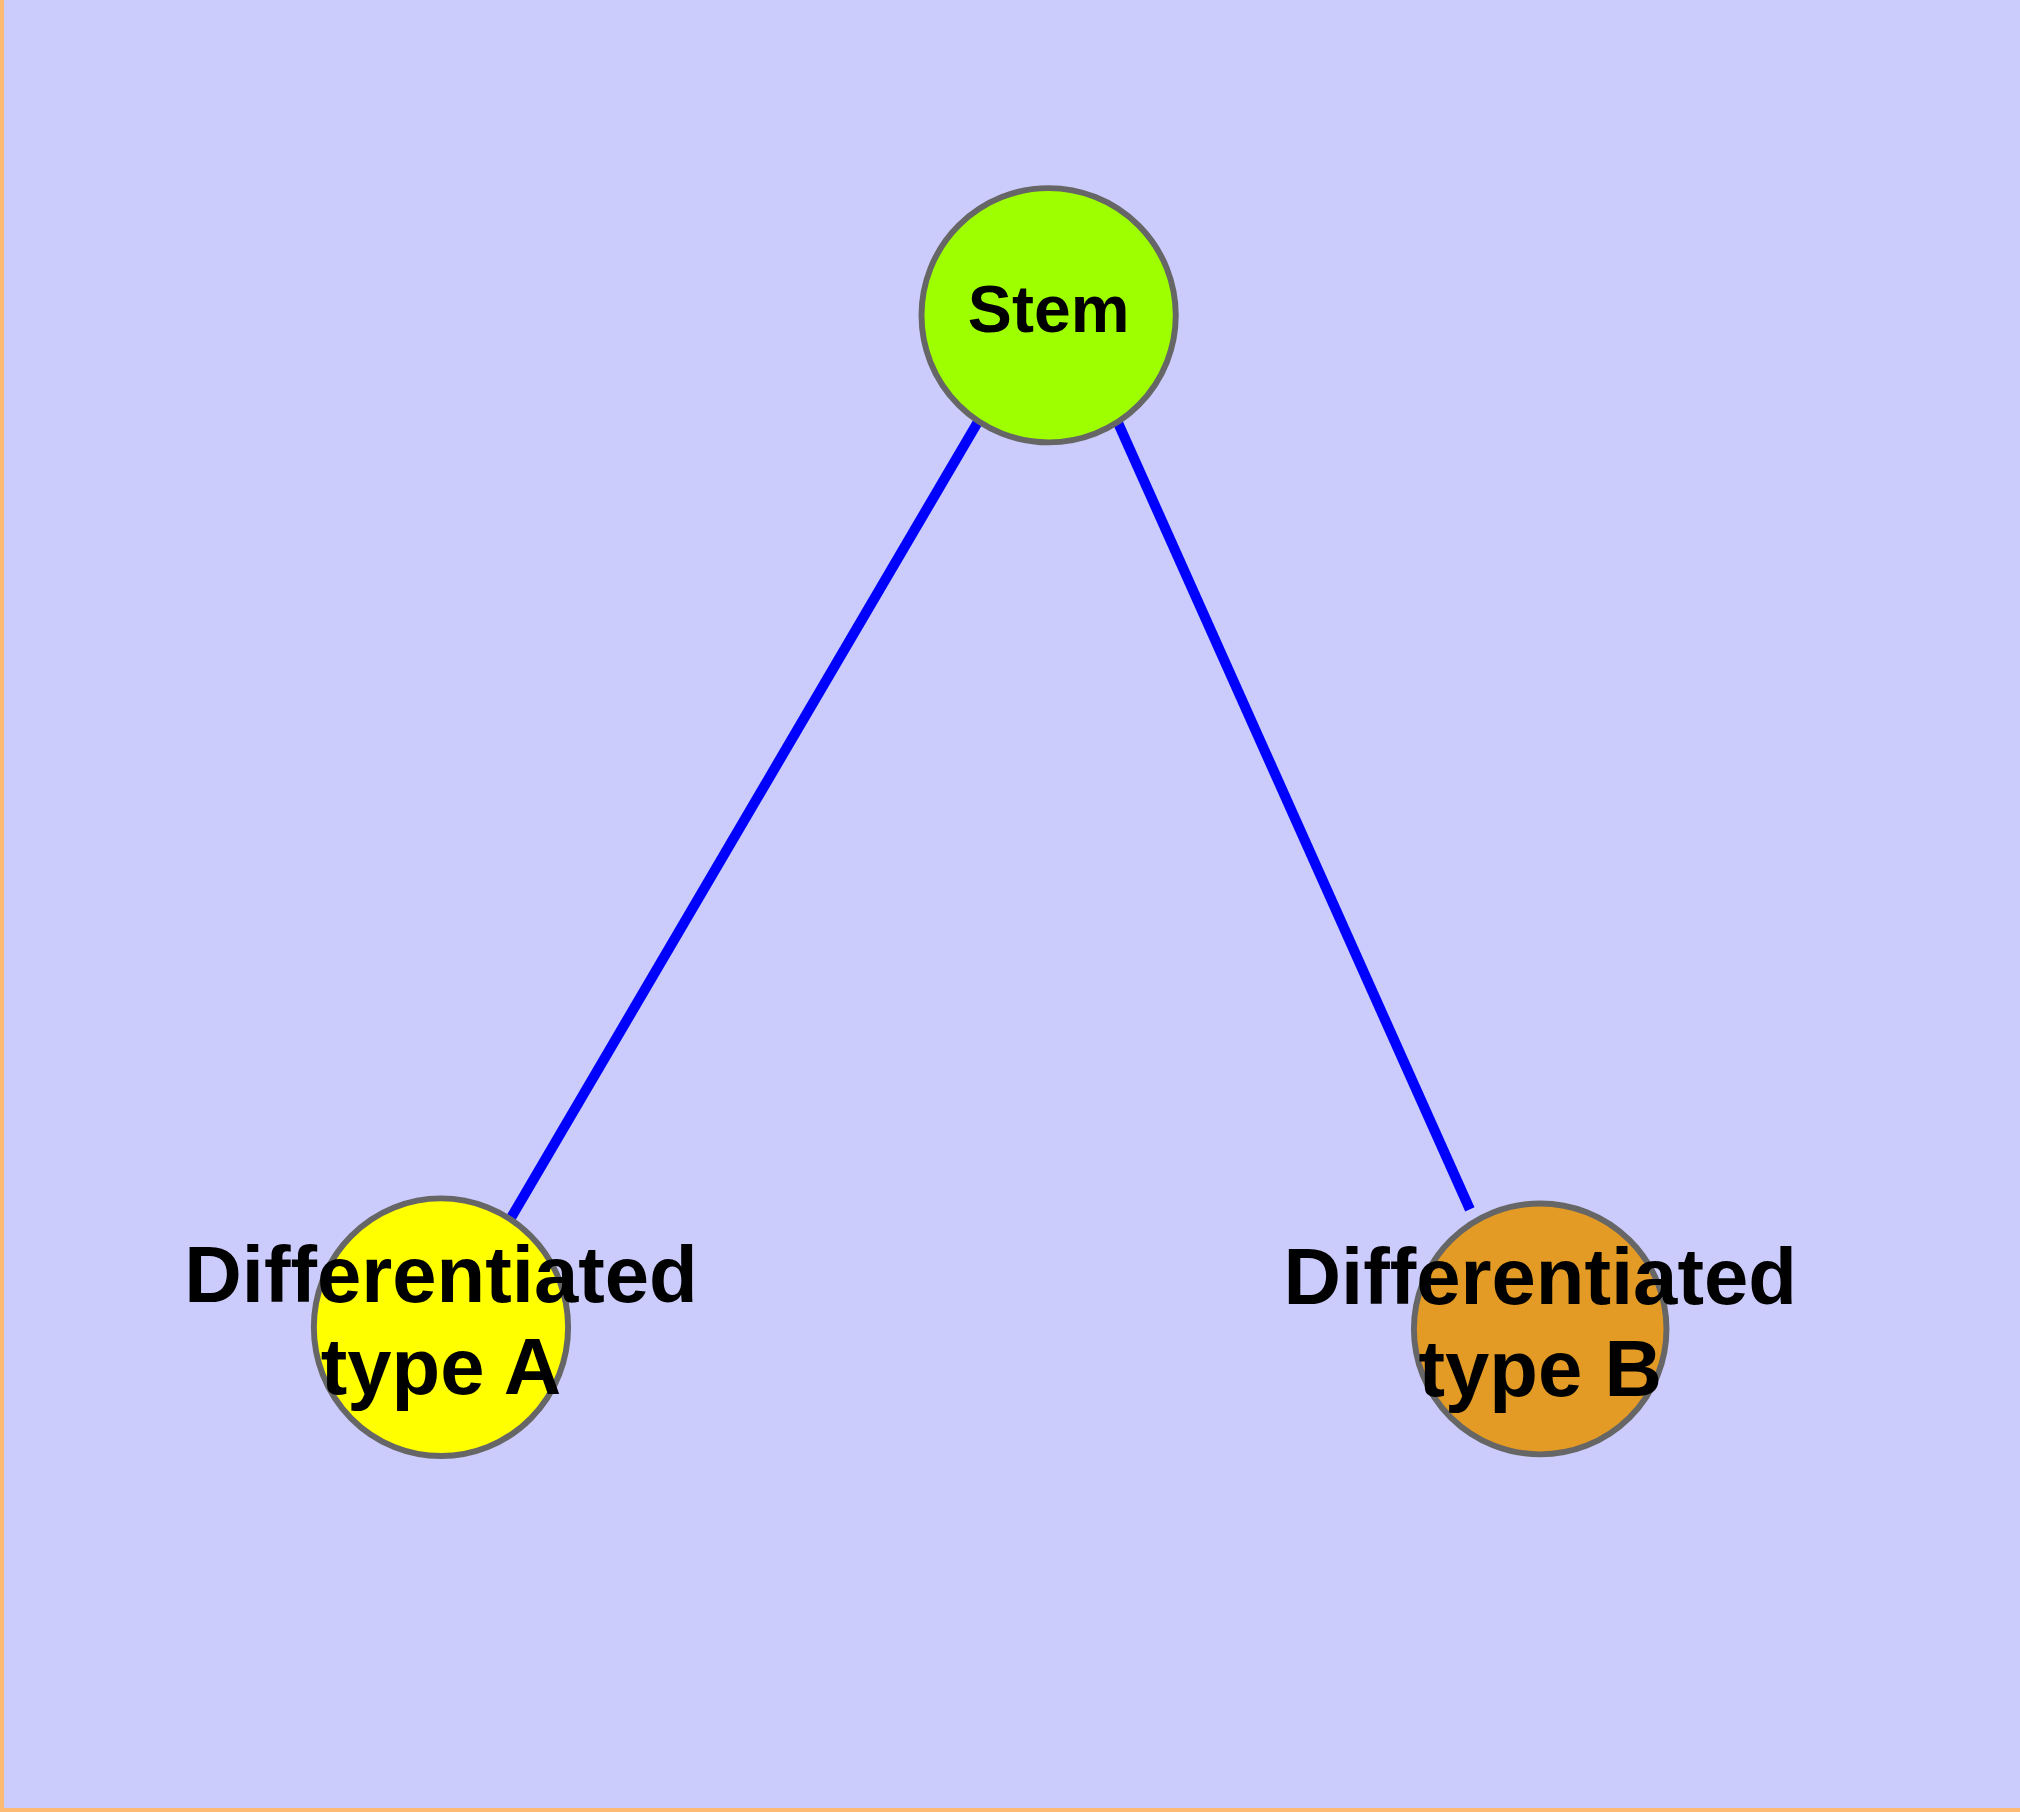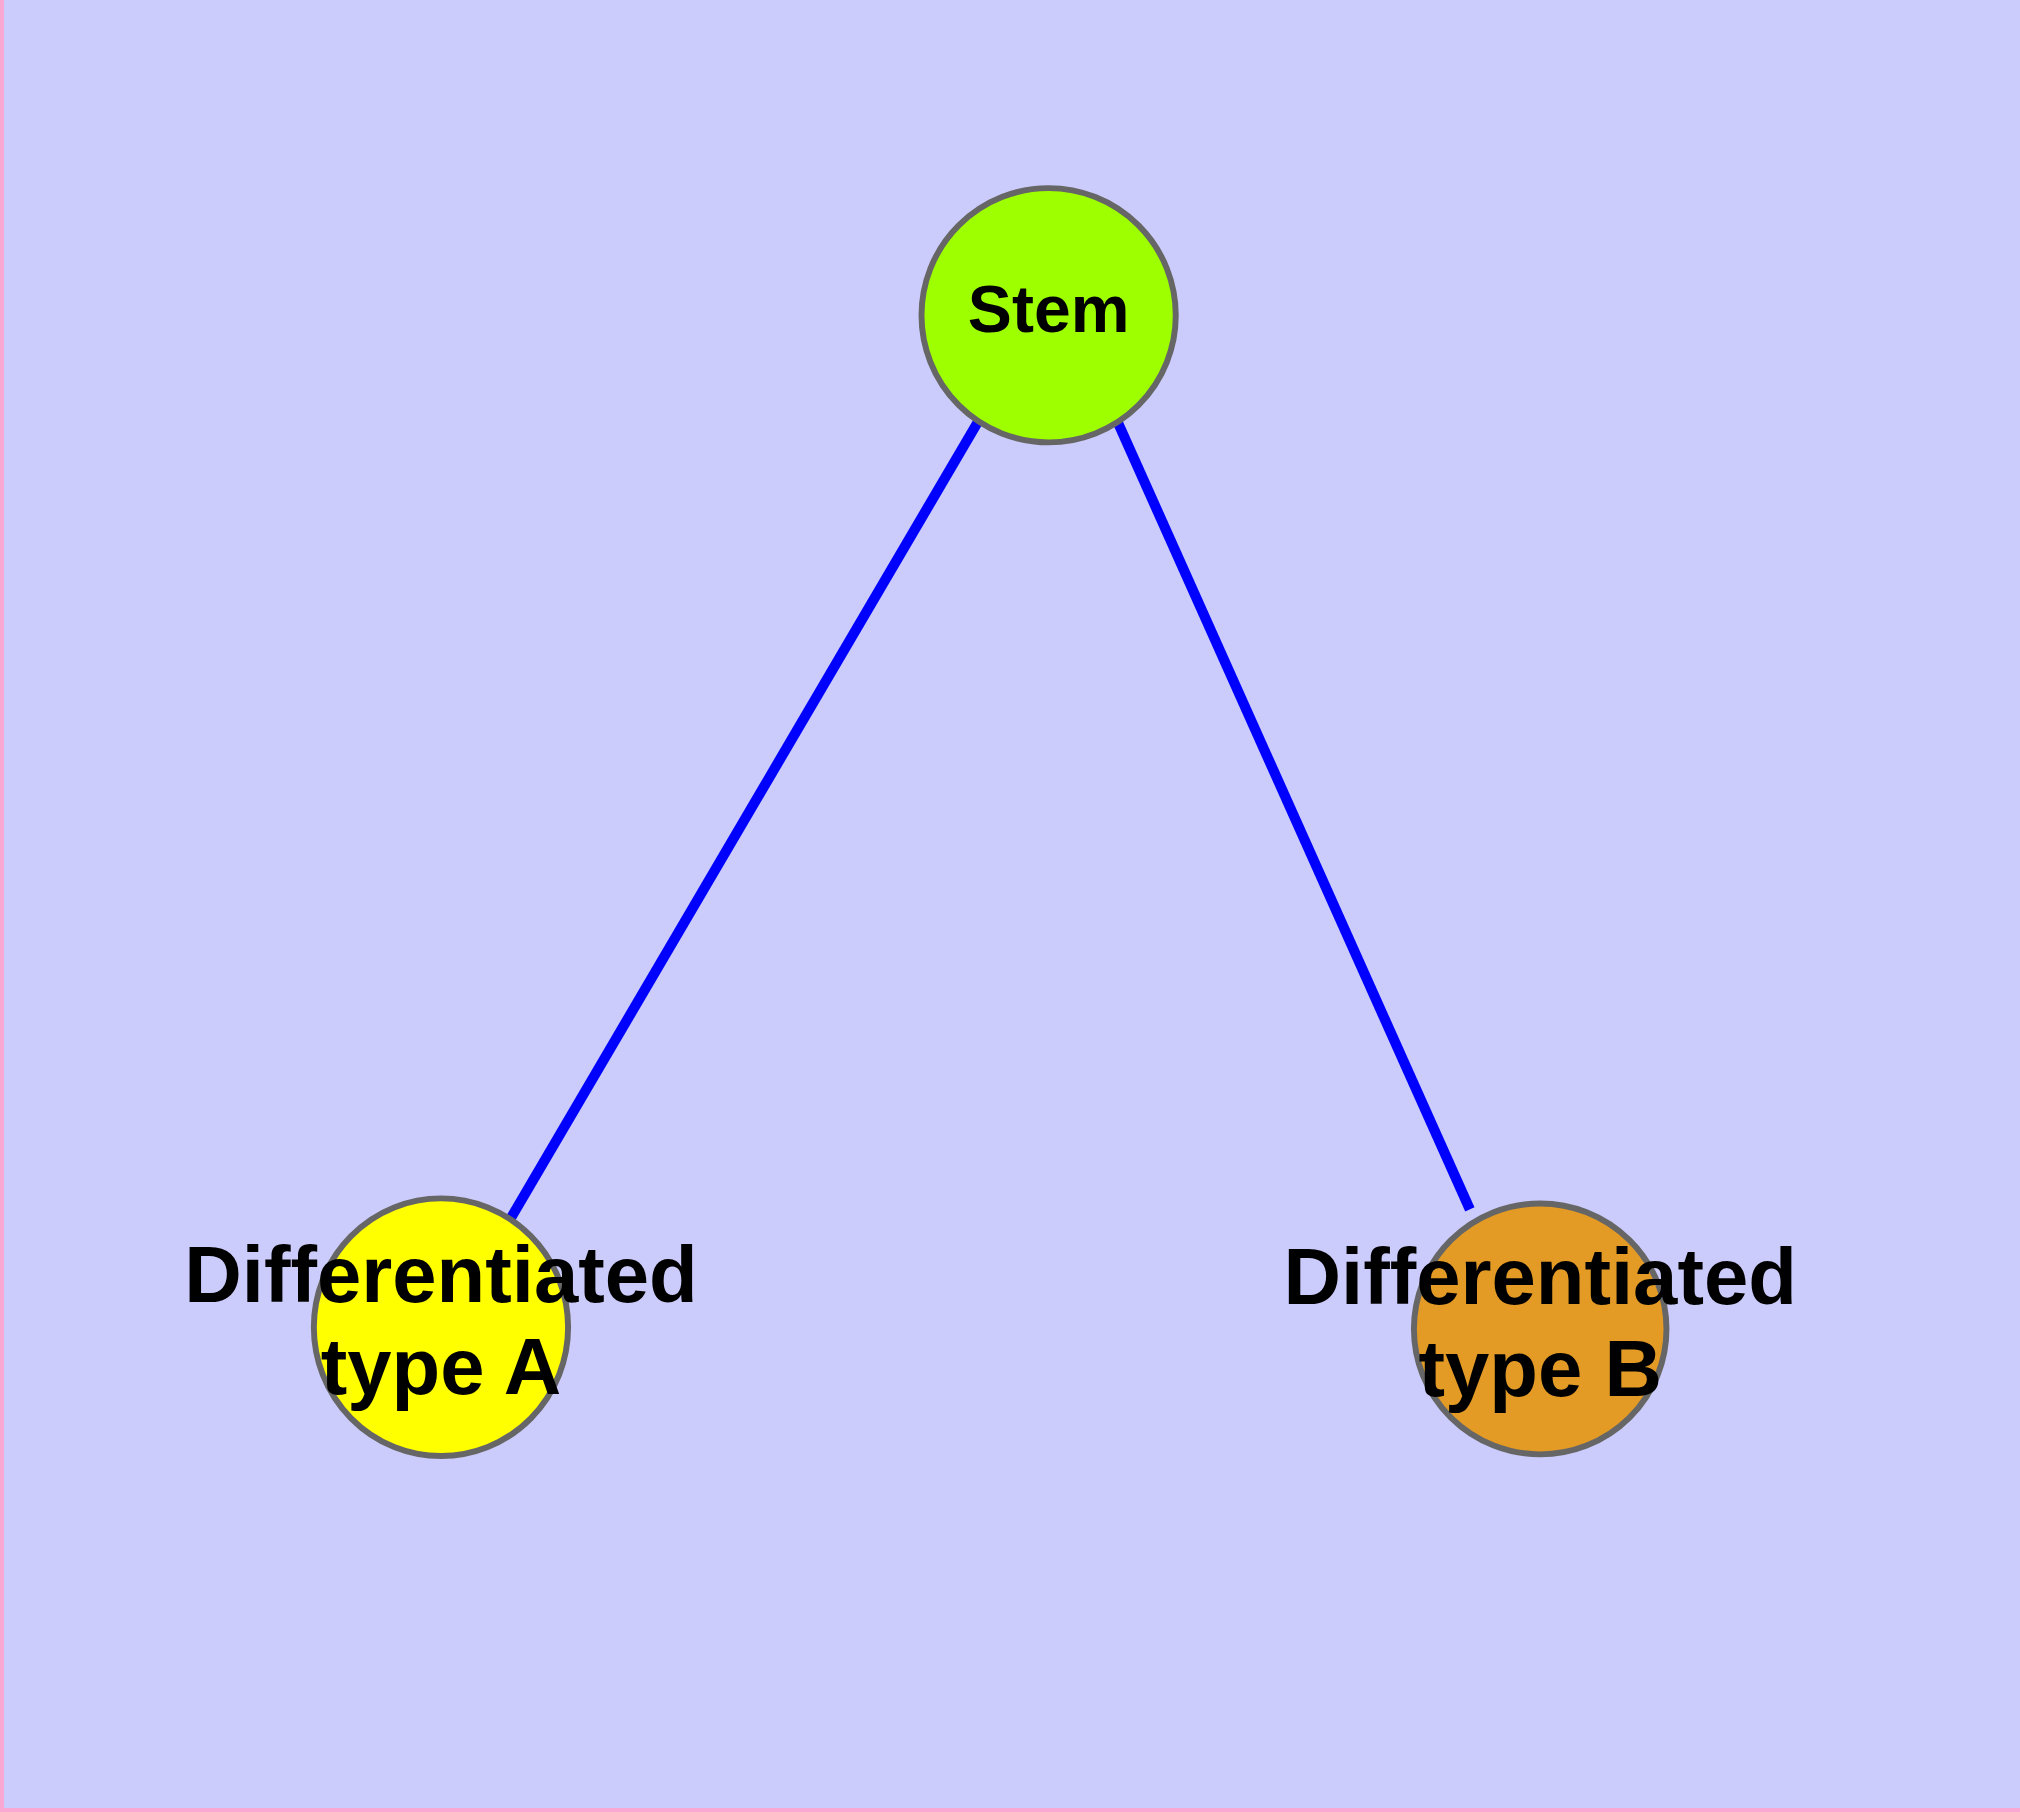--- a/index.html
+++ b/index.html
@@ -11,21 +11,21 @@
   body {
     width: 2021px;
     height: 1812px;
     overflow: hidden;
     font-family: "Liberation Sans", "DejaVu Sans", sans-serif;
   }
   #canvas {
     position: relative;
     width: 2021px;
     height: 1812px;
-    background: #f9a8d4;
+    background: #fdba74;
   }
   #graph-svg {
     position: absolute;
     top: 0;
     left: 0;
     width: 2021px;
     height: 1812px;
     display: block;
   }
   .node-label {

